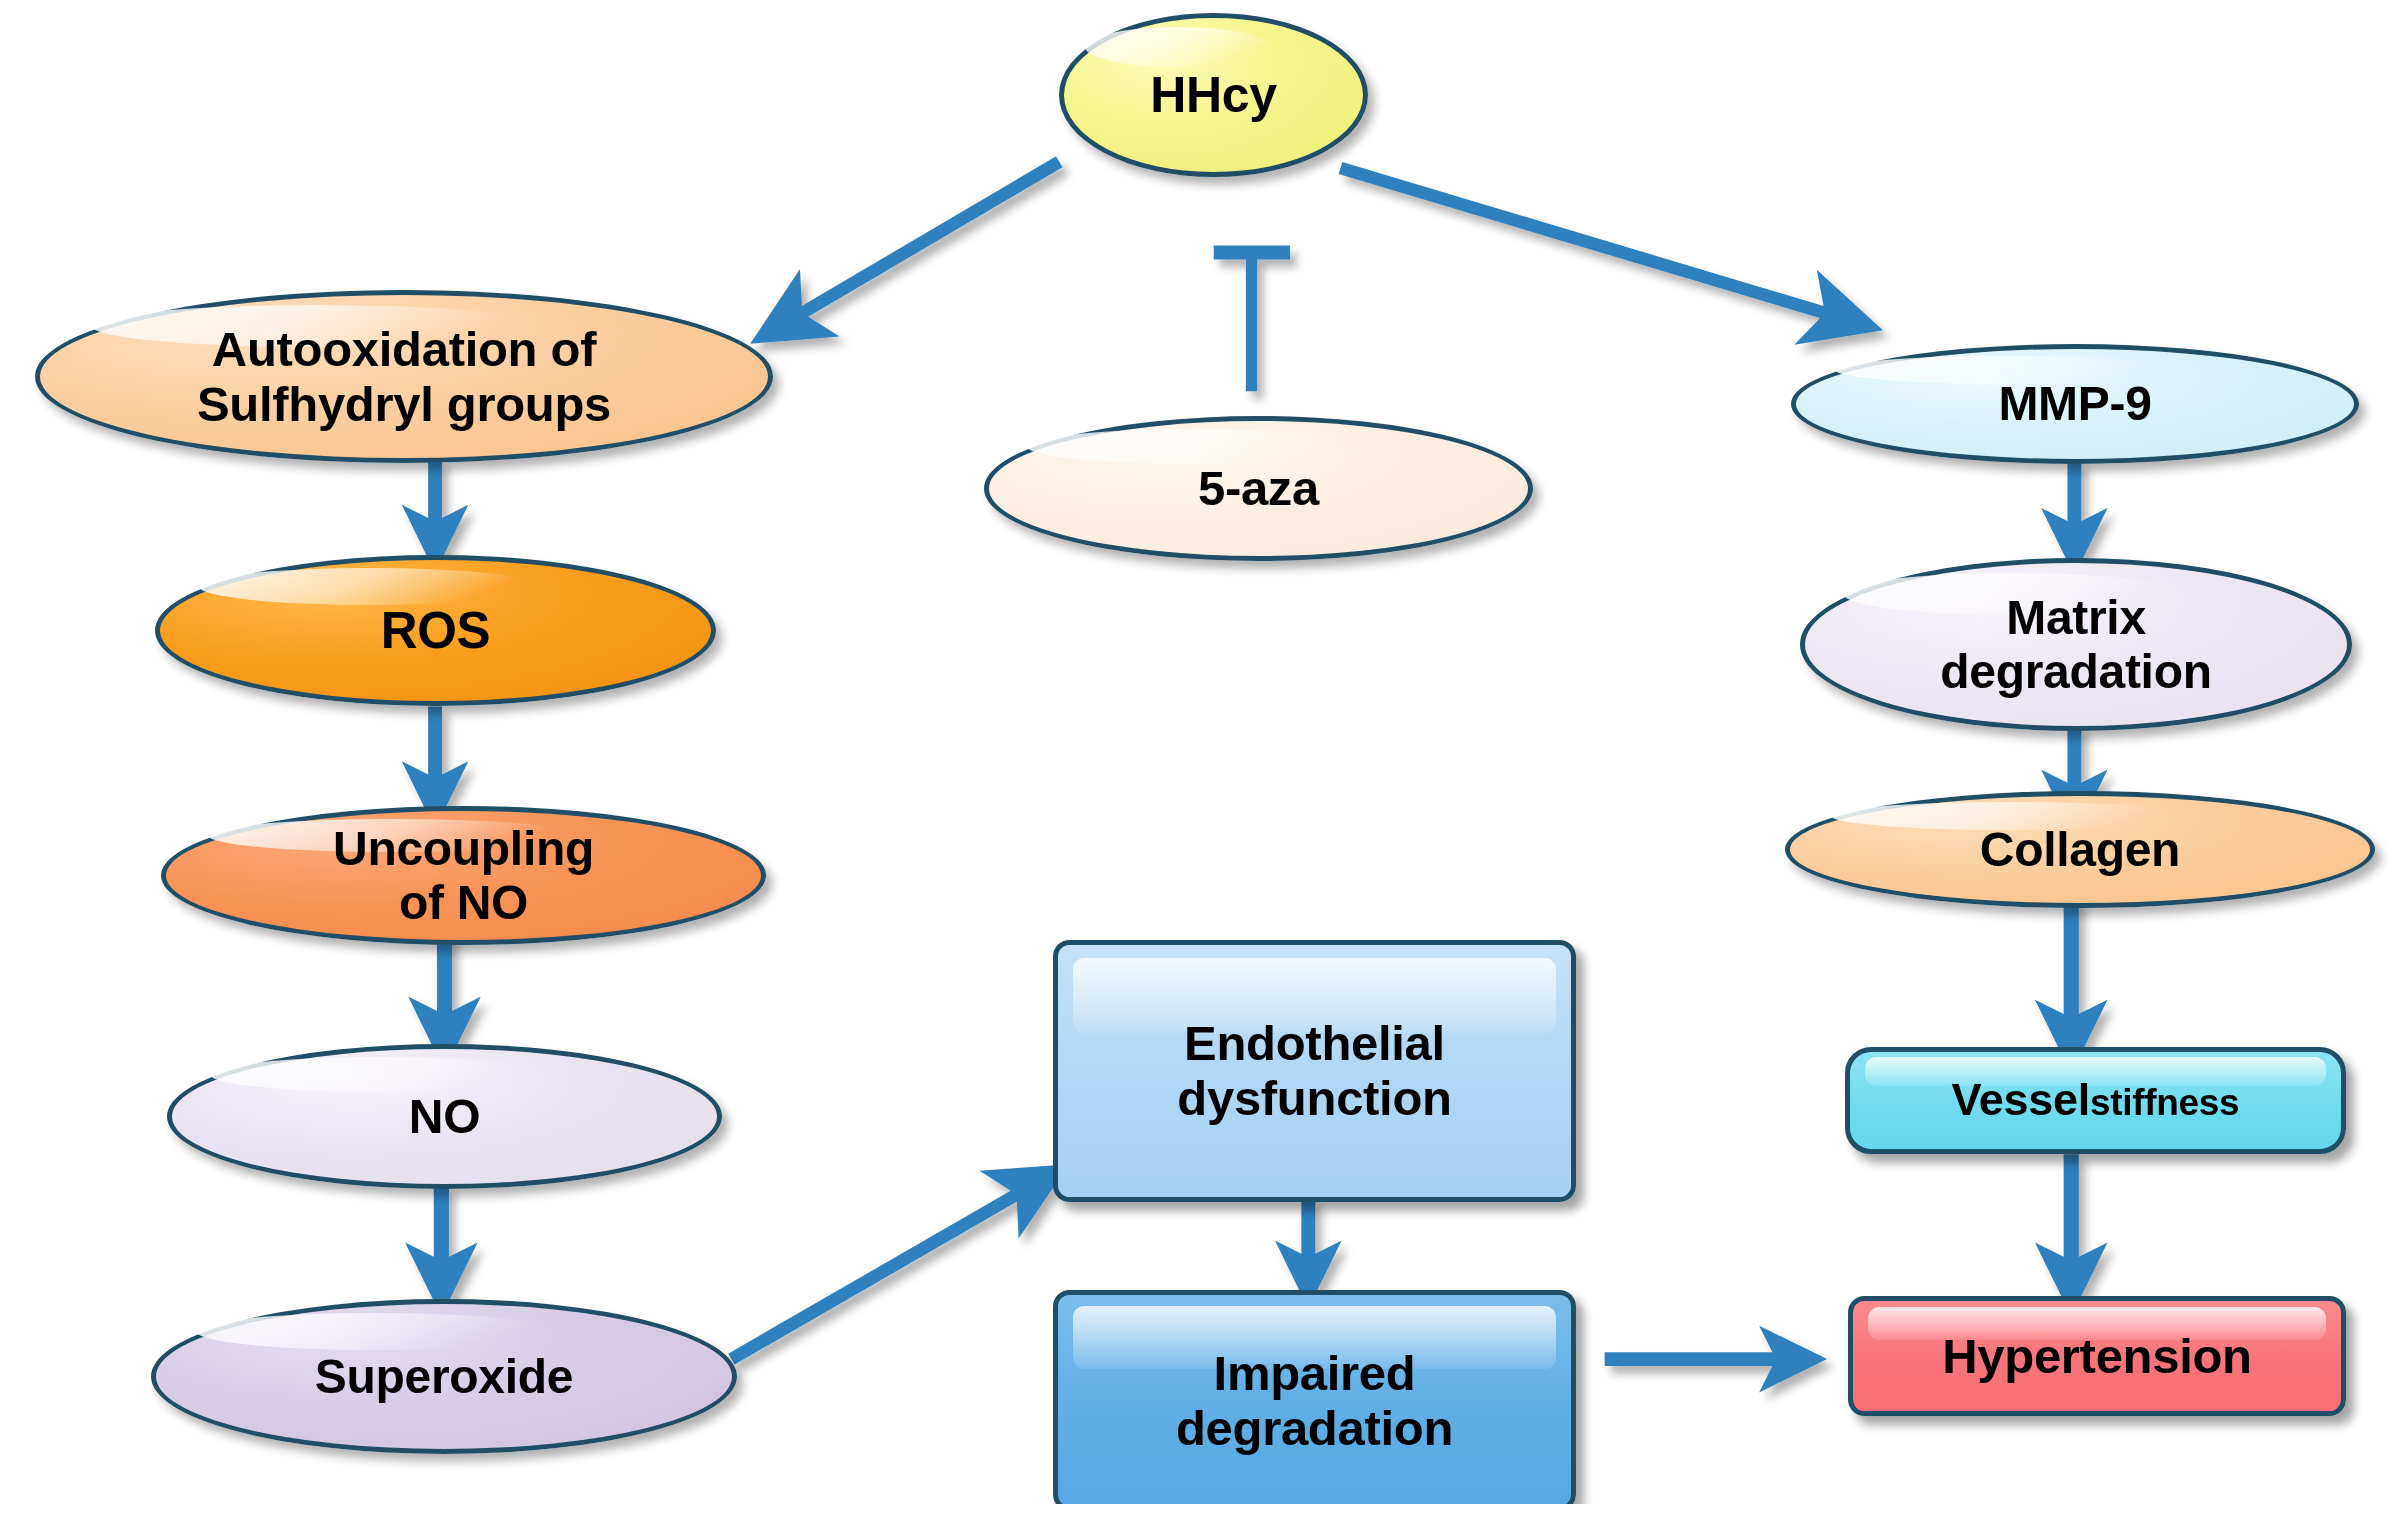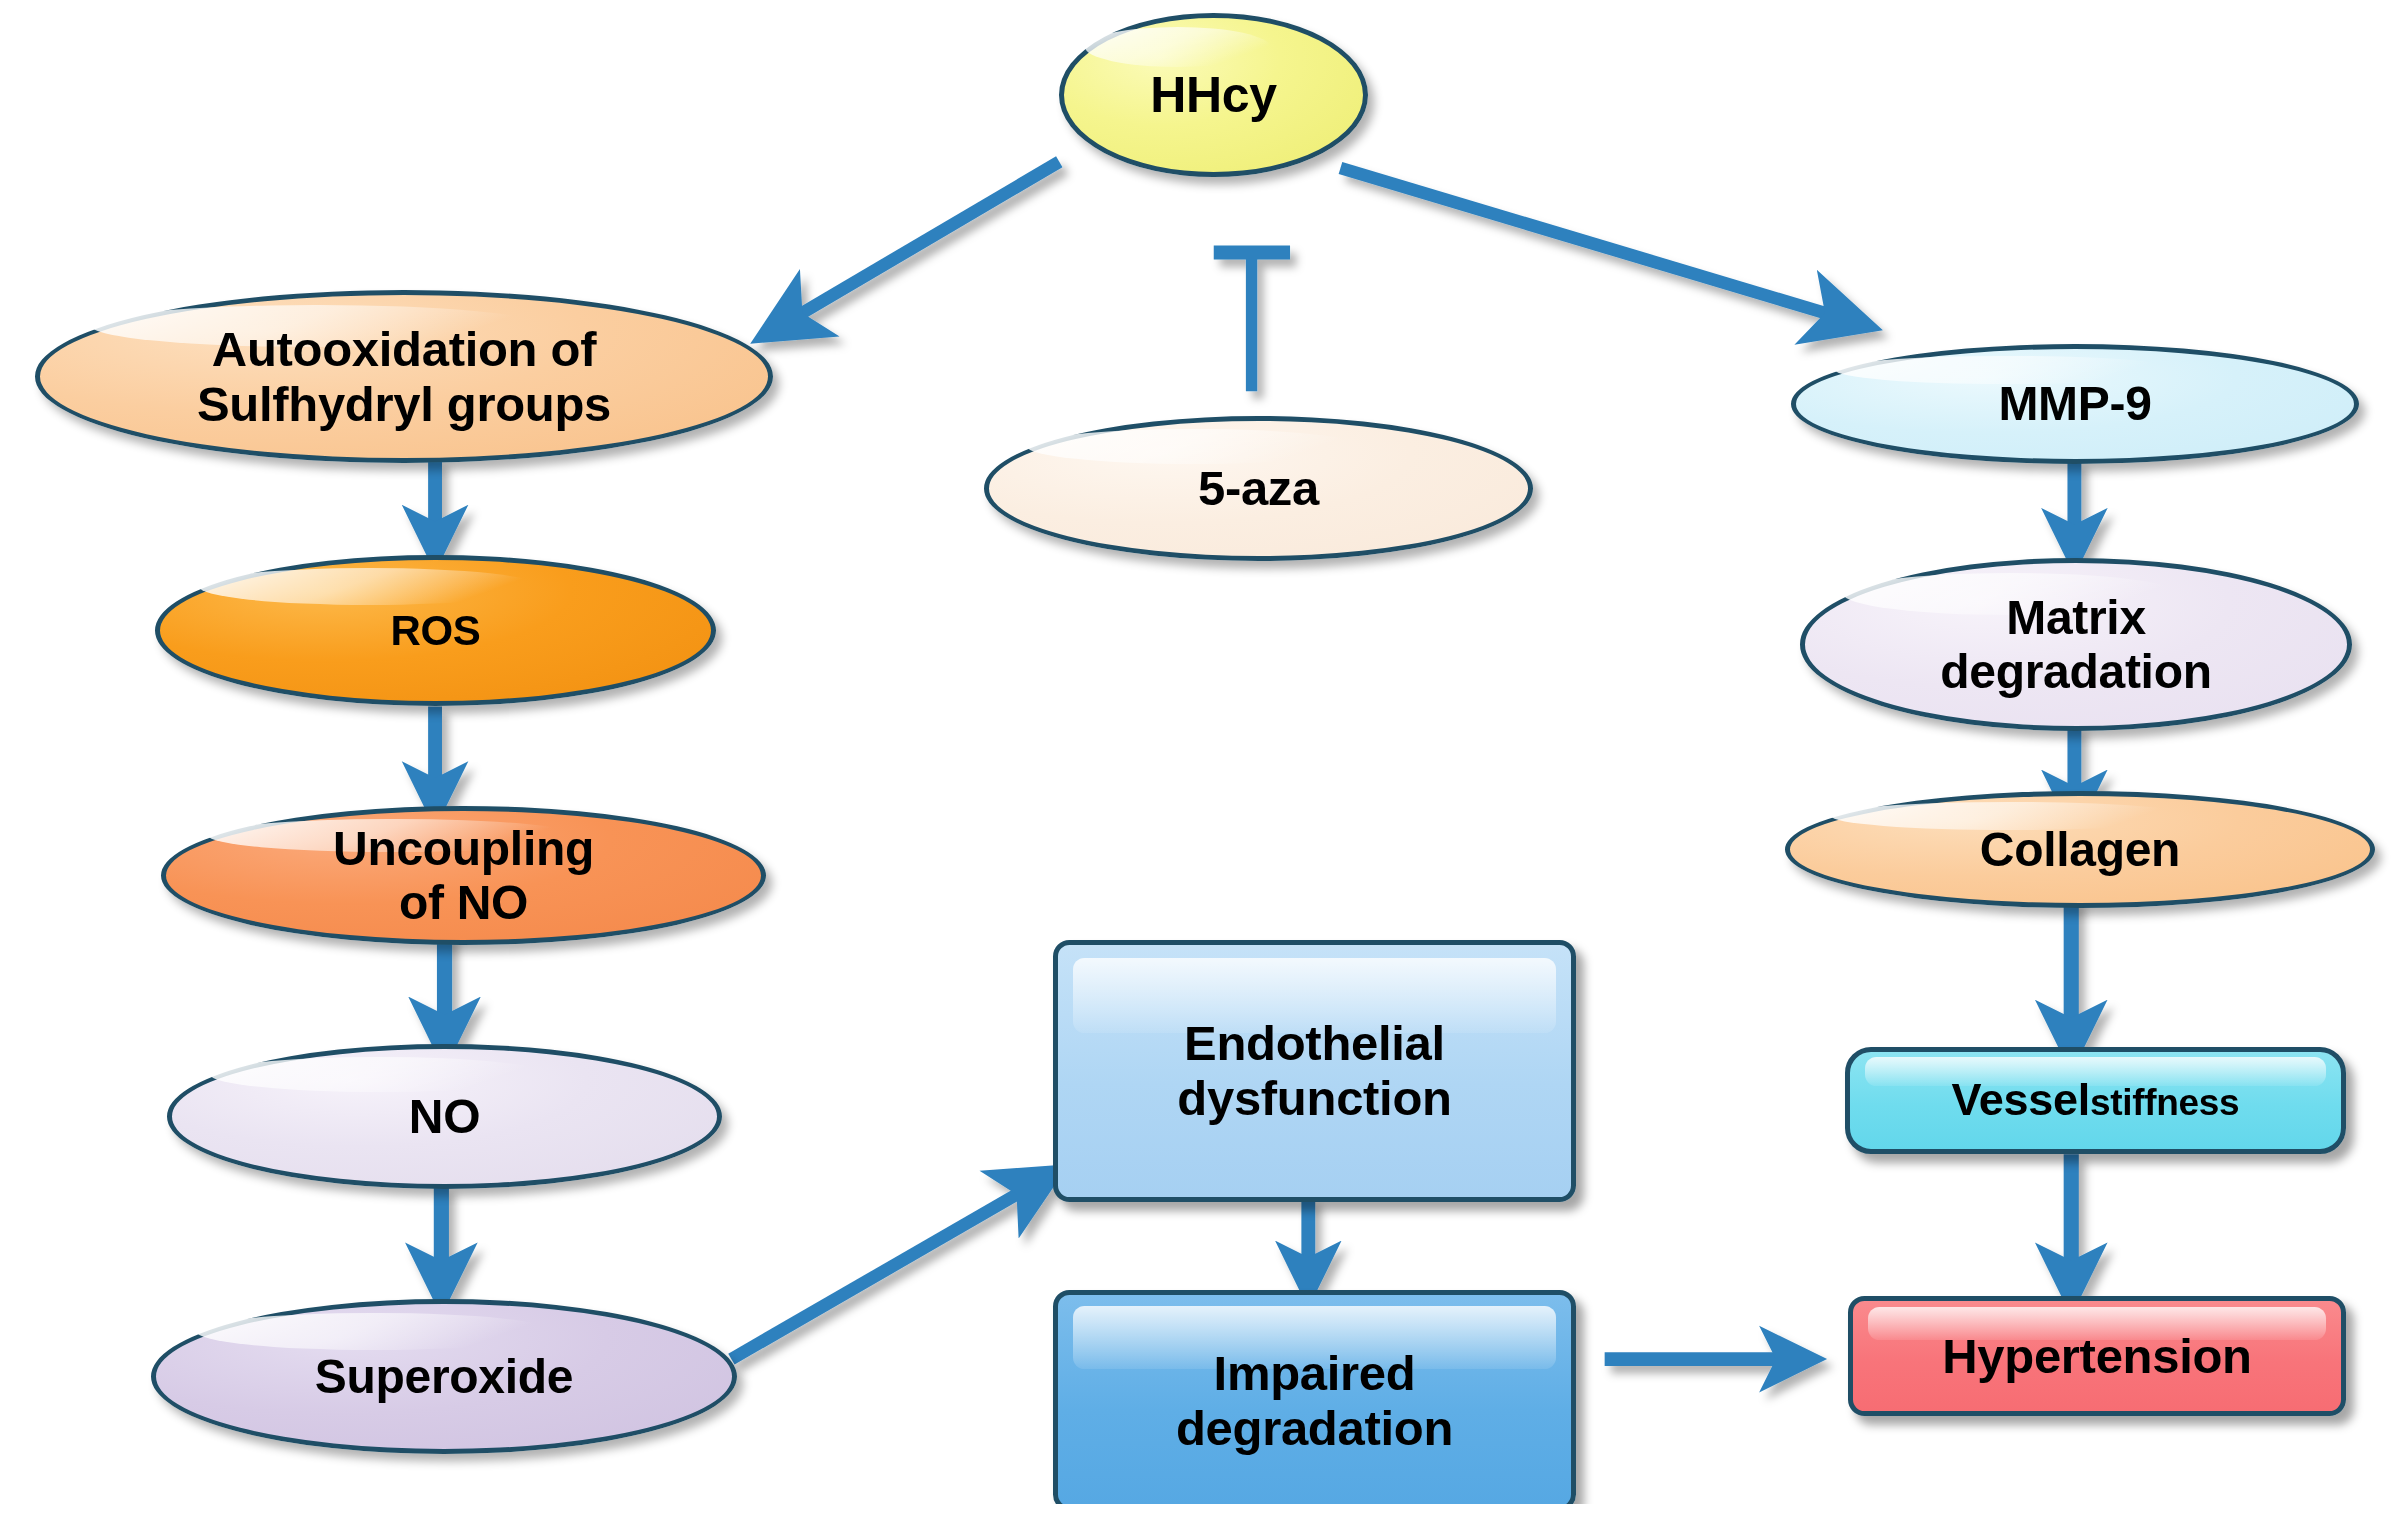--- a/index.html
+++ b/index.html
@@ -152,21 +152,21 @@
   </div>
 
   <div class="node ellipse fill-autoox" style="left:35px; top:290px; width:738px; height:173px; font-size:49px;">
     <span class="gloss"></span>
     <span class="label">
       <span>Autooxidation of</span><br>
       <span>Sulfhydryl groups</span>
     </span>
   </div>
 
-  <div class="node ellipse fill-ros" style="left:155px; top:555px; width:561px; height:151px; font-size:42px;">
+  <div class="node ellipse fill-ros" style="left:155px; top:555px; width:561px; height:151px; font-size:51px;">
     <span class="gloss"></span>
     <span class="label">ROS</span>
   </div>
 
   <div class="node ellipse fill-no" style="left:167px; top:1044px; width:555px; height:145px; font-size:48px;">
     <span class="gloss"></span>
     <span class="label">NO</span>
   </div>
 
   <div class="node ellipse fill-uncoup" style="left:161px; top:806px; width:605px; height:139px; font-size:48px;">

